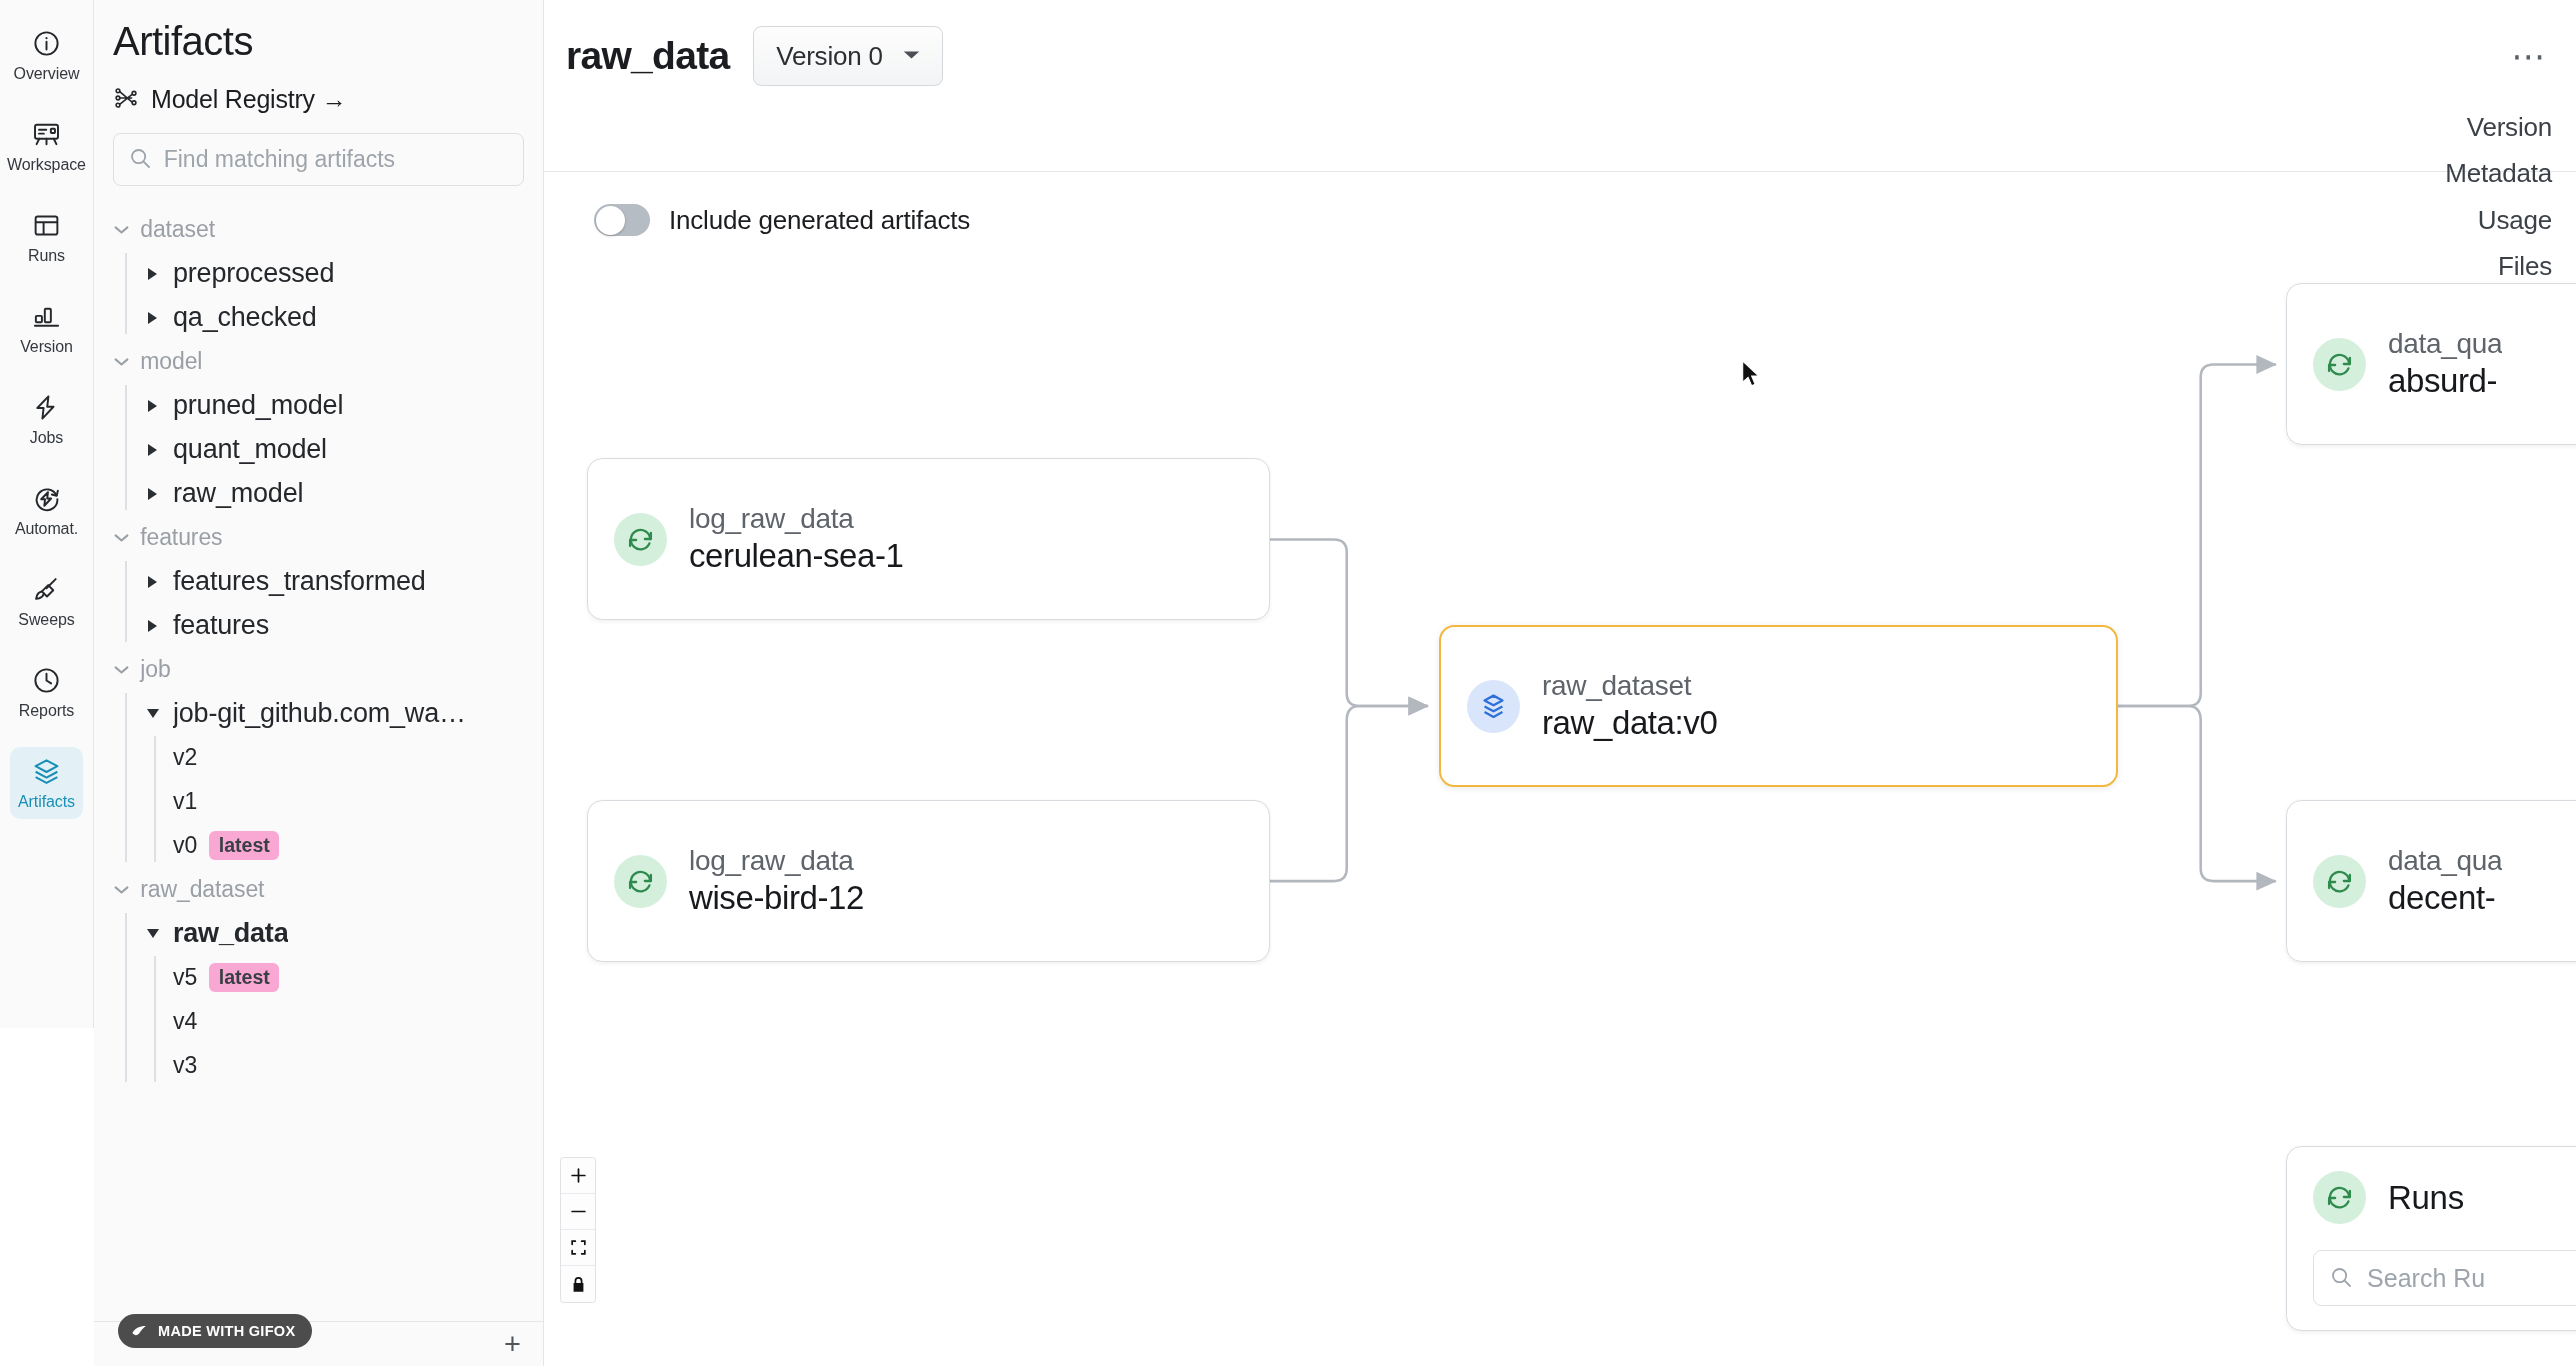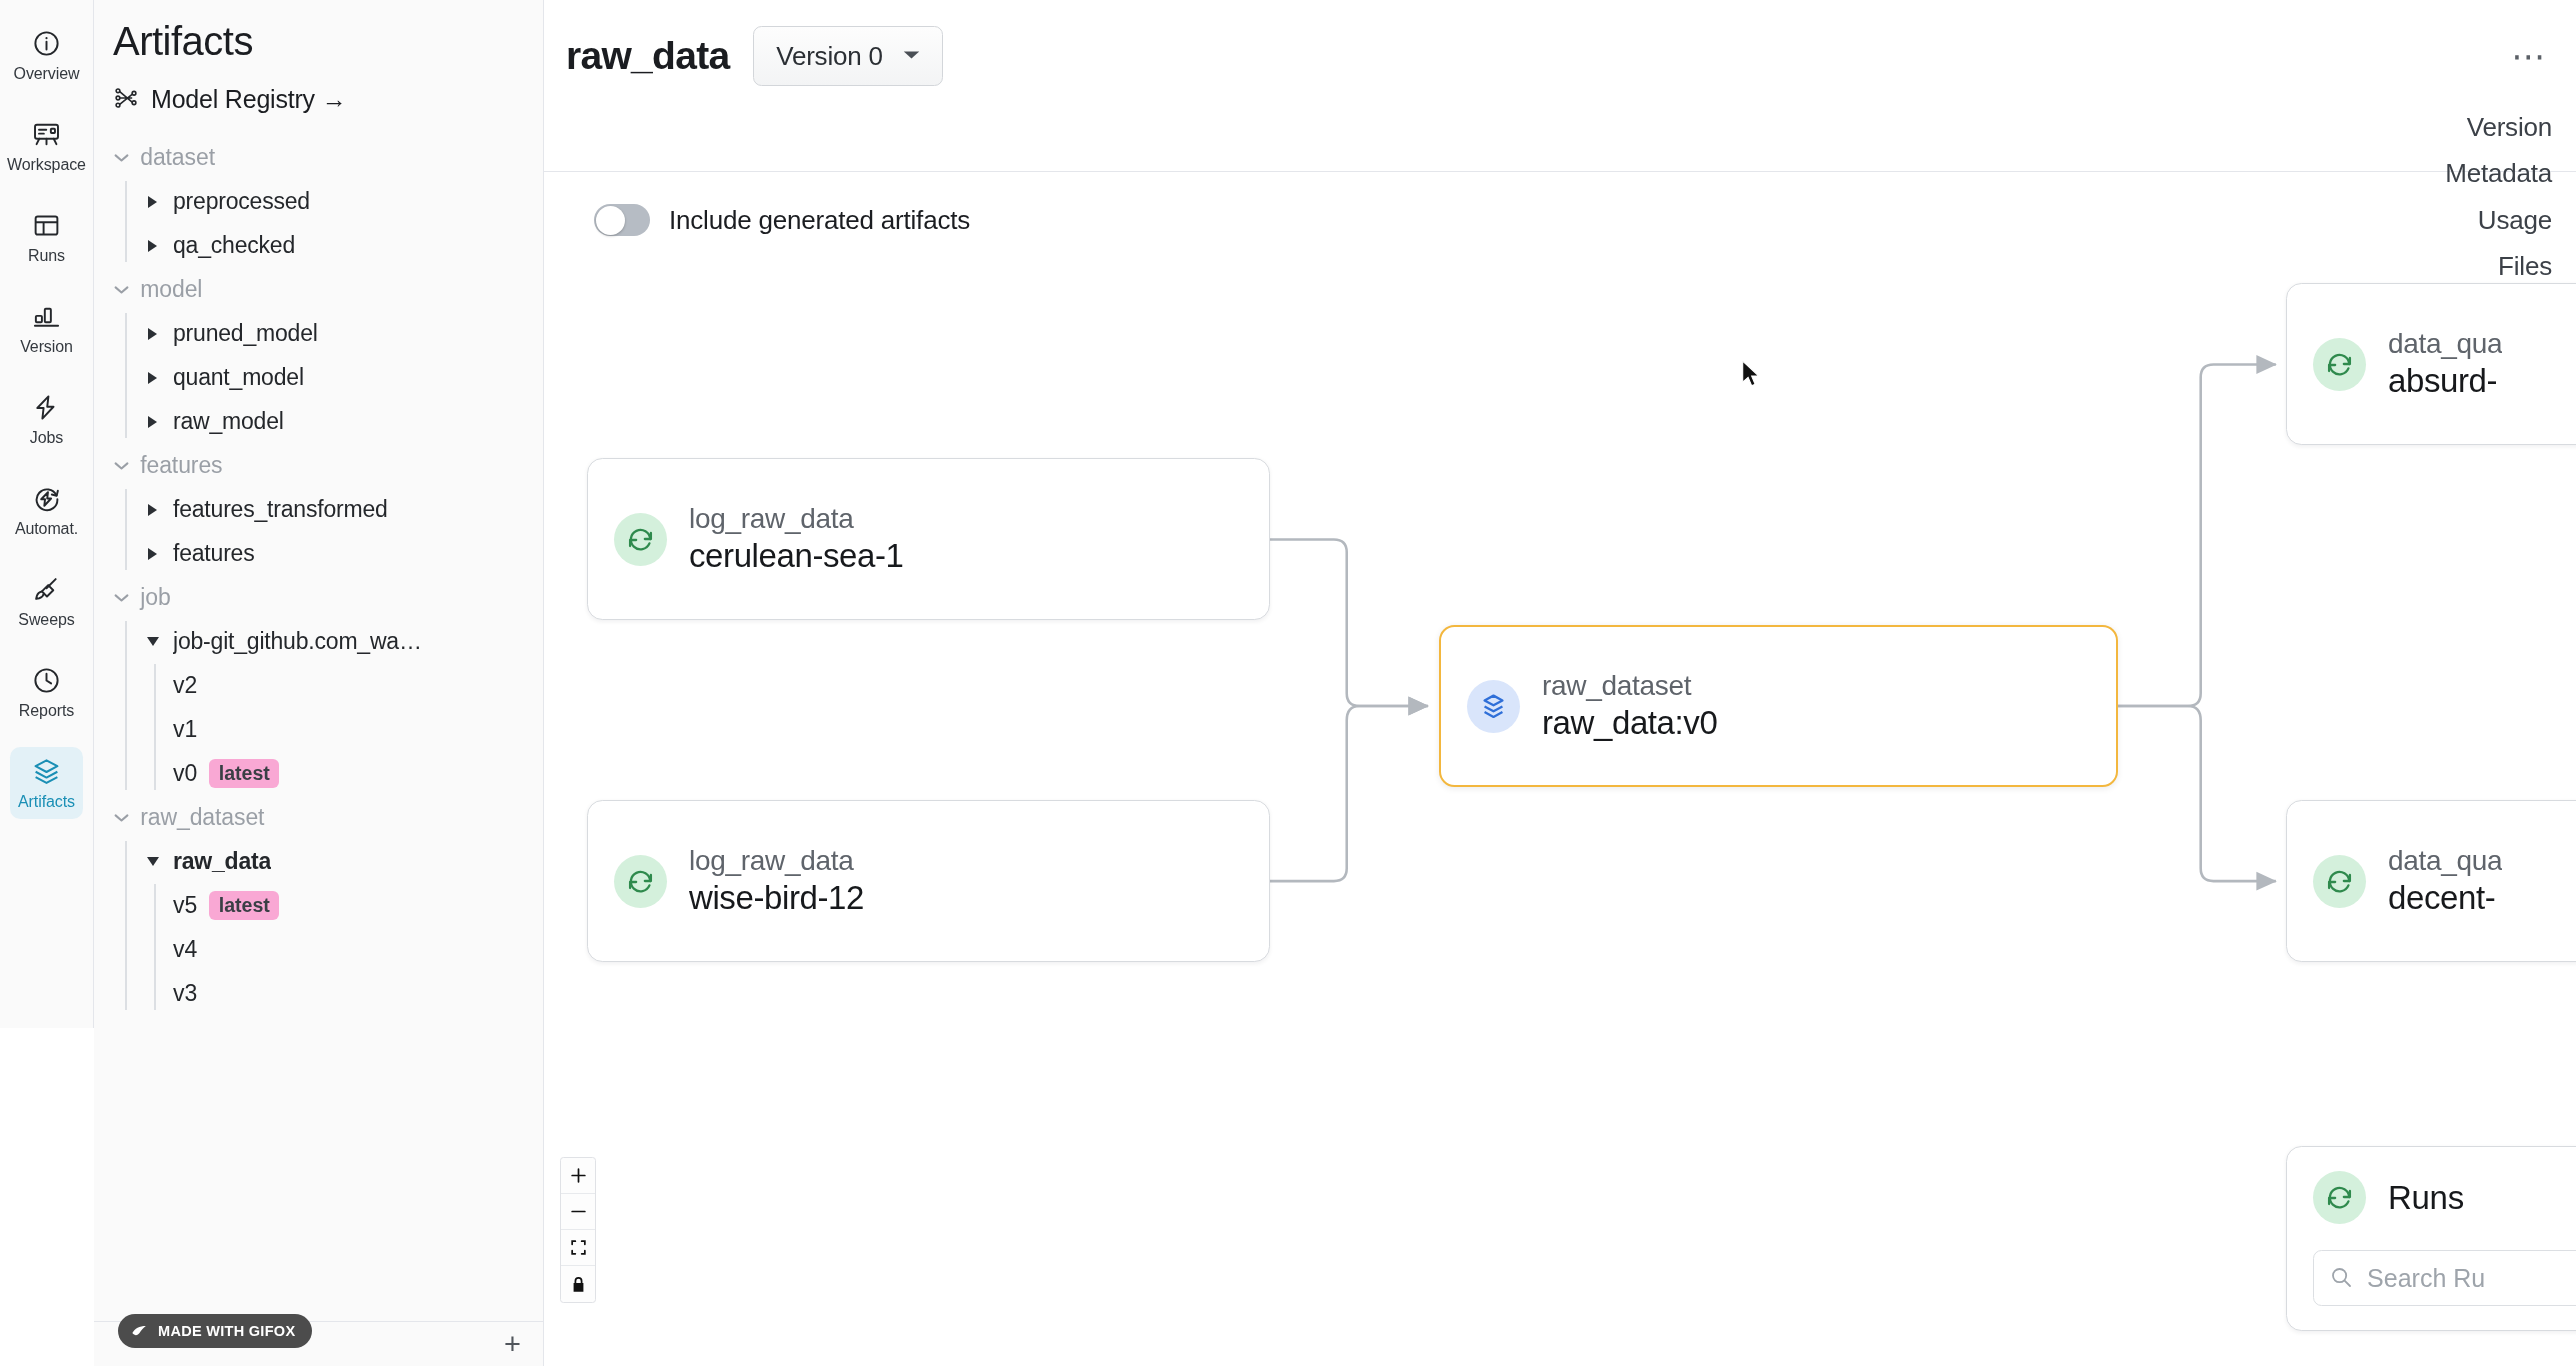--- a/index.html
+++ b/index.html
@@ -74,21 +74,21 @@
   .grp-label { font-size: 23px; color: #9a9fa6; letter-spacing: -0.1px; }
   .grp-children { position: relative; padding-left: 31px; }
   .grp-children::before {
     content: ""; position: absolute; left: 31px; top: 1.7px; bottom: 5.1px;
     width: 1.7px; background: #dcdfe3;
   }
   .child-row {
     display: flex; align-items: center; gap: 12px;
     height: 44px; padding-left: 19px; cursor: pointer;
   }
-  .child-label { font-size: 23px; color: #24272b; letter-spacing: -0.2px;
+  .child-label { font-size: 27px; color: #24272b; letter-spacing: -0.2px;
     white-space: nowrap; overflow: hidden; }
   .child-row.bold .child-label { font-weight: 700; }
   .ver-wrap { position: relative; padding-left: 29px; }
   .ver-wrap::before {
     content: ""; position: absolute; left: 29px; top: 0; bottom: 5.1px;
     width: 1.7px; background: #dcdfe3;
   }
   .ver-row {
     display: flex; align-items: center; gap: 12px;
     height: 44px; padding-left: 19px; cursor: pointer;
@@ -343,20 +343,29 @@
             <circle cx="4.6" cy="12" r="1.7"></circle>
             <circle cx="4.6" cy="18.6" r="1.7"></circle>
           <circle cx="19.4" cy="7.6" r="1.7"></circle>
             <circle cx="19.4" cy="16.4" r="1.7"></circle>
           <path d="M6.2 6.2 17.9 16M6.2 17.9 17.9 8.4M6.3 12h11.4"></path>
         </svg>
       </span>
       <span class="rlabel">Model Registry →</span>
     </div>
 
+    <div class="search-box">
+      <span>
+        <svg width="24" height="24" viewBox="0 0 24 24" fill="none" stroke="#9ea4ab" stroke-width="1.8" stroke-linecap="round">
+          <circle cx="10.6" cy="10.6" r="6.6"></circle>
+            <path d="M15.6 15.6 21 21"></path>
+        </svg>
+      </span>
+      <input type="text" placeholder="Find matching artifacts" style="">
+    </div>
 
     <div class="tree" id="tree">
         <div class="tree-group">
           <div class="grp-row">
             <span class="caret chev">
               <svg width="17" height="11" viewBox="0 0 20 13" fill="none" stroke="#9a9fa6" stroke-width="2.4" stroke-linecap="round" stroke-linejoin="round">
                 <path d="M3 4l7 6 7-6"></path>
               </svg>
             </span>
             <span class="grp-label">dataset</span>

